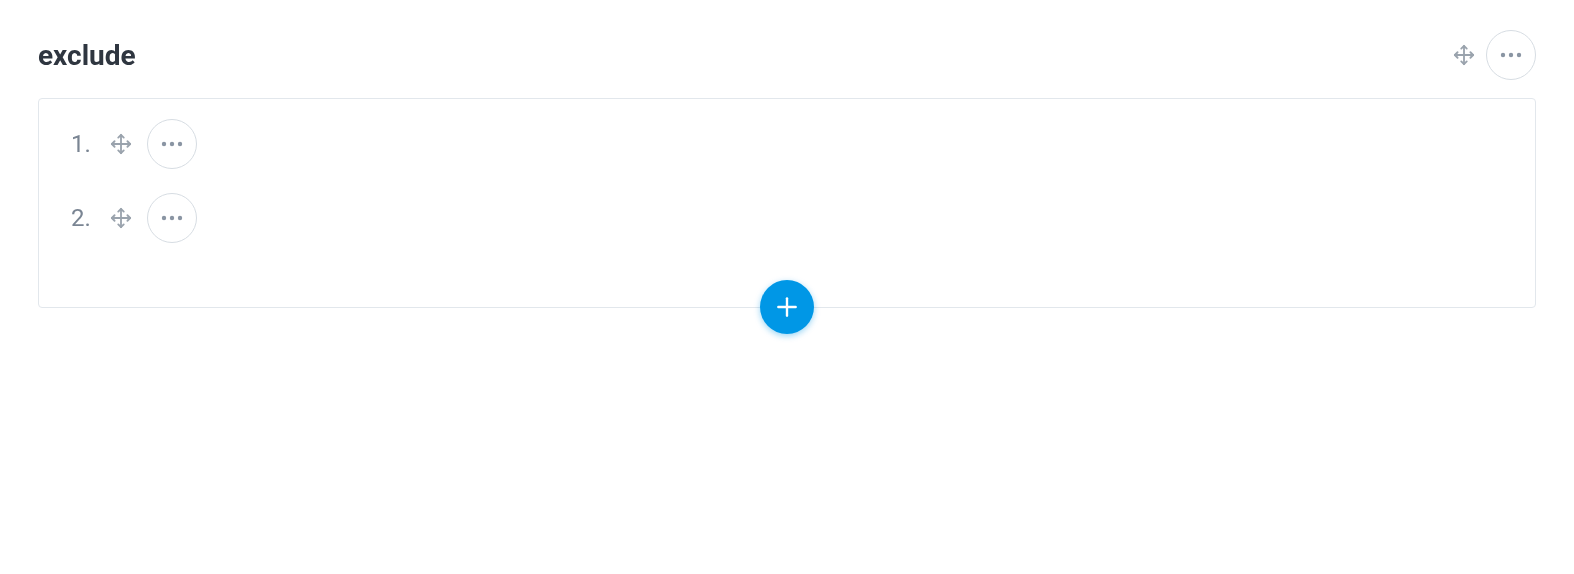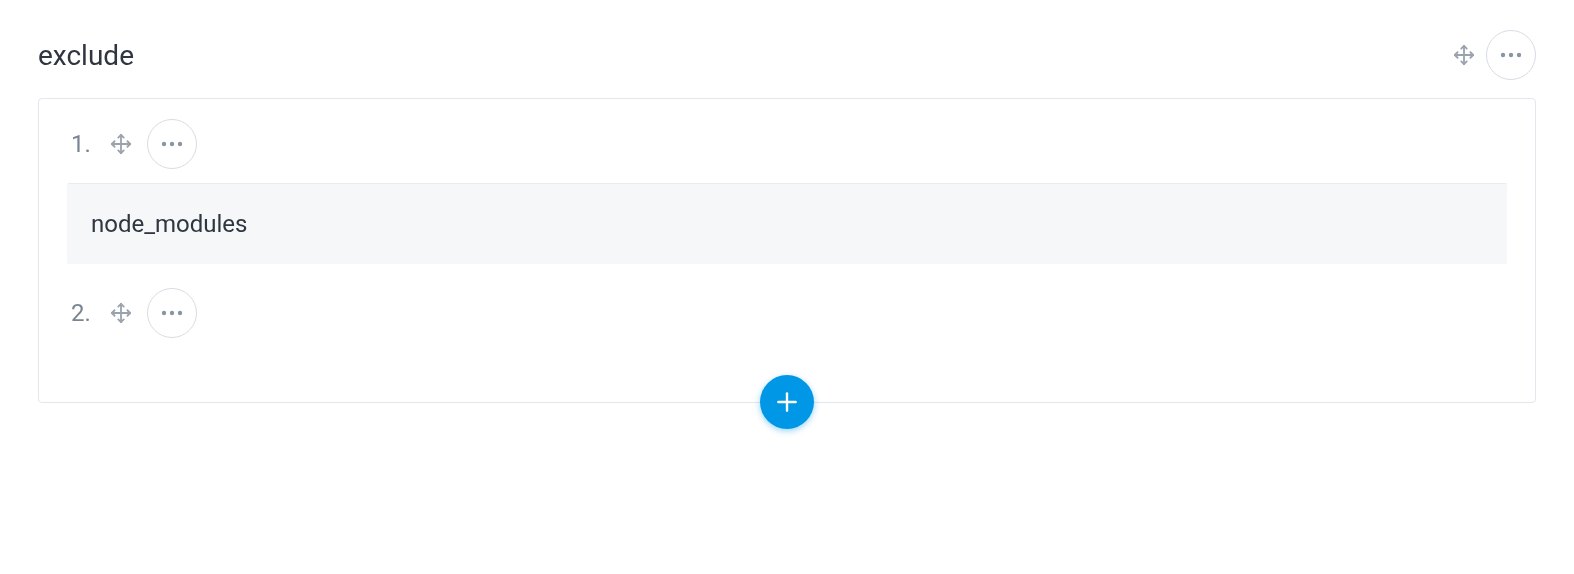--- a/index.html
+++ b/index.html
@@ -15,21 +15,21 @@
     color: #2f3640;
   }
   .section-header {
     display: flex;
     align-items: center;
     justify-content: space-between;
     margin-bottom: 18px;
   }
   .section-title {
     font-size: 28px;
-    font-weight: 400;
+    font-weight: 700;
     color: #2f3640;
     text-align: right;
   }
   .header-controls {
     display: flex;
     align-items: center;
     gap: 10px;
   }
   .move-icon {
     color: #9aa3ad;
@@ -149,21 +149,20 @@
         </svg>
       </span>
       <button class="circle-btn">
         <svg width="22" height="6" viewBox="0 0 22 6">
           <circle cx="3" cy="3" r="2.2" fill="currentColor"></circle>
           <circle cx="11" cy="3" r="2.2" fill="currentColor"></circle>
           <circle cx="19" cy="3" r="2.2" fill="currentColor"></circle>
         </svg>
       </button>
     </div>
-    <div class="value-box">node_modules</div>
   </div>
 
   <div class="item">
     <div class="item-header">
       <span class="item-index">2.</span>
       <span class="move-icon">
         <svg width="22" height="22" viewBox="0 0 24 24" fill="none" stroke="currentColor" stroke-width="2" stroke-linecap="round" stroke-linejoin="round">
           <polyline points="5 9 2 12 5 15"></polyline>
           <polyline points="9 5 12 2 15 5"></polyline>
           <polyline points="15 19 12 22 9 19"></polyline>

